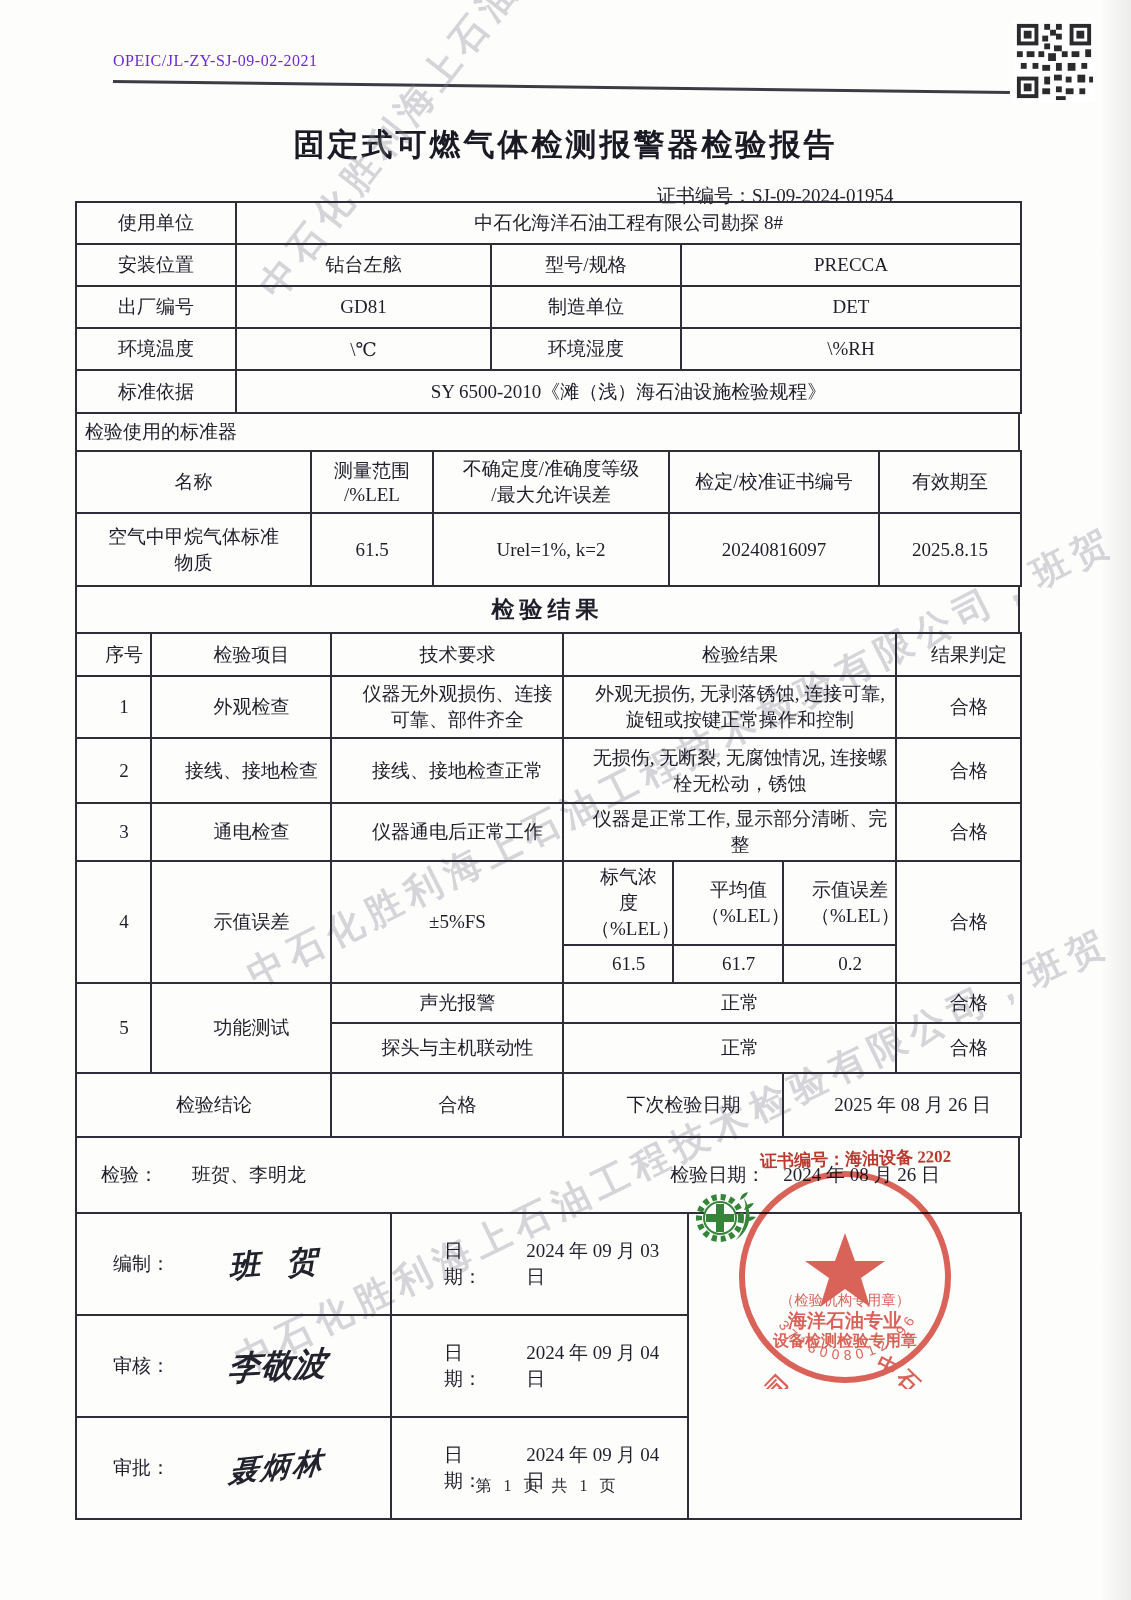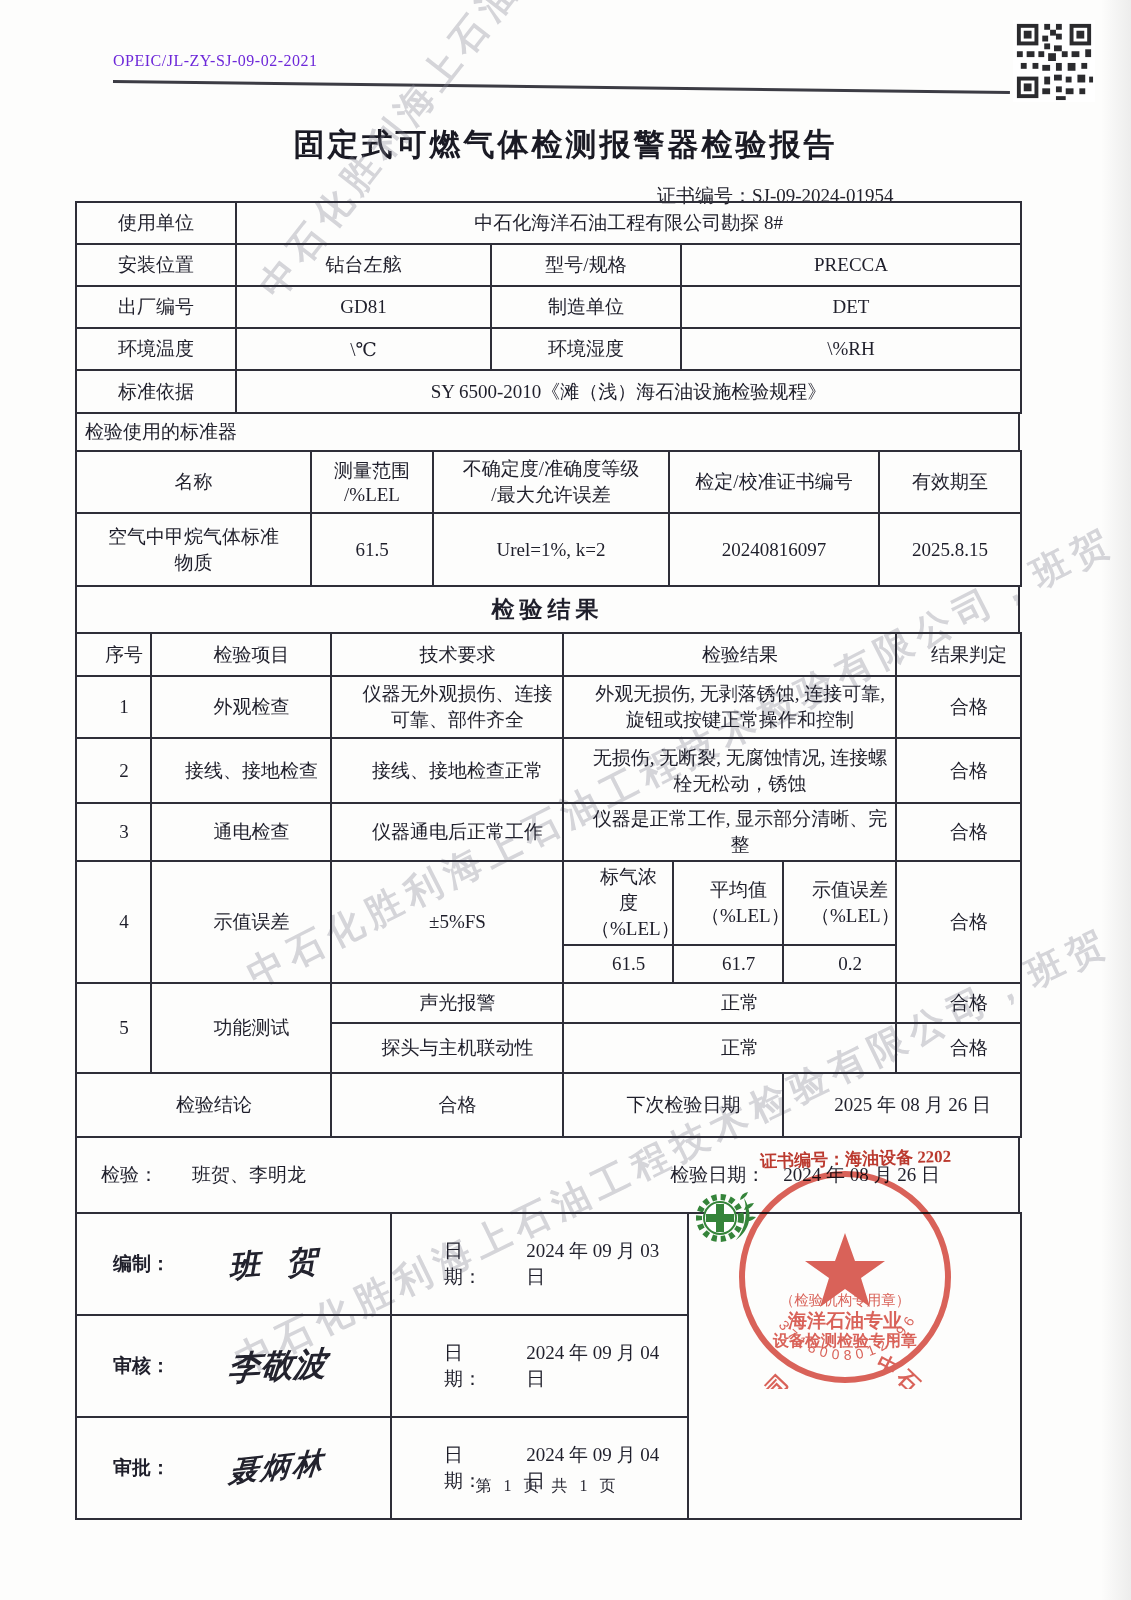--- a/index.html
+++ b/index.html
@@ -30,21 +30,21 @@
   table{width:945px;border-collapse:collapse;table-layout:fixed;margin-top:-2px;}
   td{border:2px solid #2e2e38;text-align:center;vertical-align:middle;
      font-size:19px;padding:2px 6px;white-space:pre-line;overflow:hidden;}
   .res td{font-size:19px;padding-left:27px;}
   .left{text-align:left;padding-left:24px;}
   .sec td{text-align:left;padding-left:8px;}
   
   .flexcell{display:flex;align-items:center;}
   .insp-names{margin-left:34px;font-family:Liberation Serif, serif;}
   .insp-right{margin-left:auto;margin-right:72px;display:flex;align-items:center;gap:18px;}
-  .sign-label{padding-left:12px;font-weight:bold;}
+  .sign-label{padding-left:12px;}
   .handwriting{flex:1;text-align:center;font-family:"DejaVu Sans",sans-serif;font-style:italic;font-weight:600;color:#23232e;}
   .hw1{font-size:31px;transform:rotate(-4deg);letter-spacing:8px;}
   .hw2{font-size:33px;transform:rotate(-3deg) skewX(-8deg);}
   .hw3{font-size:29px;transform:rotate(-6deg) skewX(-12deg);letter-spacing:3px;}
   .date-cell{display:flex;align-items:flex-end;gap:26px;padding-left:28px;}
   
   .stamp-cert{position:absolute;left:760px;top:1147px;width:220px;font-size:17px;font-weight:bold;color:#bb3a2f;transform:rotate(-1.5deg);z-index:20;text-align:left;}
   .emblem{position:absolute;left:692px;top:1178px;z-index:18;}
   .seal{position:absolute;left:733px;top:1165px;width:224px;height:224px;z-index:22;opacity:.92;mix-blend-mode:multiply;}
   .footer{position:absolute;left:75px;top:1476px;width:945px;text-align:center;font-size:16px;letter-spacing:4px;color:#2a2a35;}

